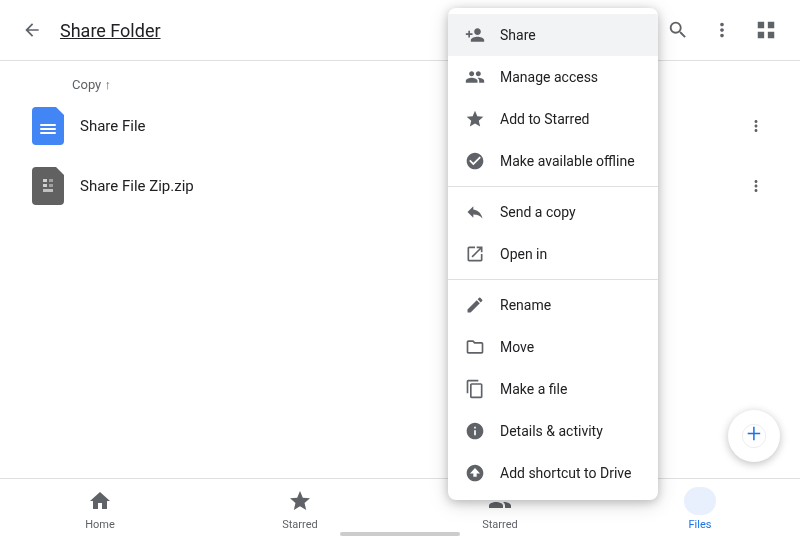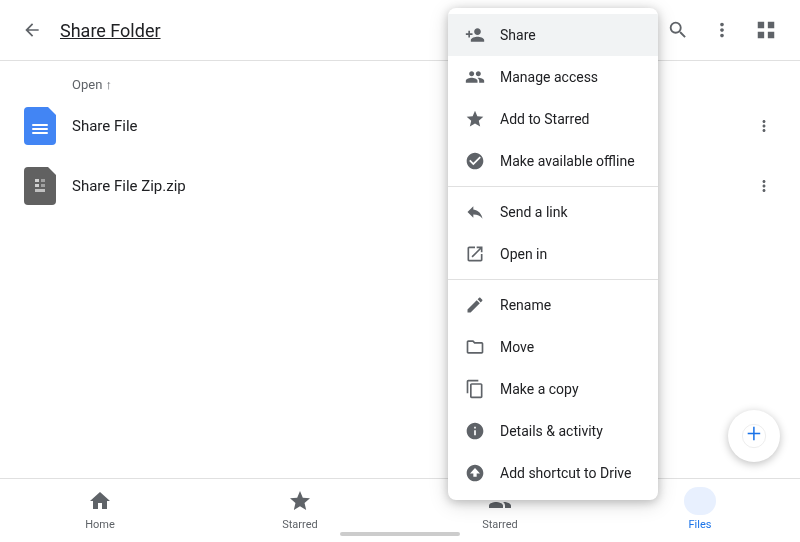--- a/index.html
+++ b/index.html
@@ -59,21 +59,21 @@
       padding: 8px 16px 4px 72px;
       font-size: 13px;
       color: #5f6368;
       display: flex;
       align-items: center;
       gap: 4px;
     }
     .file-item {
       display: flex;
       align-items: center;
-      padding: 10px 20px;
+      padding: 10px 28px;
       cursor: pointer;
     }
     .file-icon {
       width: 40px;
       height: 40px;
       display: flex;
       align-items: center;
       justify-content: center;
       margin-right: 12px;
     }
@@ -288,21 +288,21 @@
     <div class="icon-btn">
       <svg width="22" height="22" viewBox="0 0 24 24" fill="#5f6368">
         <path d="M3 3h7v7H3V3zm0 11h7v7H3v-7zM14 3h7v7h-7V3zm0 11h7v7h-7v-7z"></path>
       </svg>
     </div>
   </div>
 </div>
 
 <div class="file-list">
   <div class="sort-header">
-    <span>Open ↑</span>
+    <span>Copy ↑</span>
   </div>
 
   <div class="file-item">
     <div class="file-icon">
       <div class="gdoc-icon">
         <div class="gdoc-lines">
           <div class="gdoc-line"></div>
           <div class="gdoc-line"></div>
           <div class="gdoc-line"></div>
         </div>
@@ -378,21 +378,21 @@
 
   <div class="menu-divider"></div>
 
 
   <div class="menu-item">
     <span class="menu-icon">
       <svg width="20" height="20" viewBox="0 0 24 24" fill="#5f6368">
         <path d="M10 9V5l-7 7 7 7v-4.1c5 0 8.5 1.6 11 5.1-1-5-4-10-11-11z"></path>
       </svg>
     </span>
-    <span>Send a link</span>
+    <span>Send a copy</span>
   </div>
 
   <div class="menu-item">
     <span class="menu-icon">
       <svg width="20" height="20" viewBox="0 0 24 24" fill="#5f6368">
         <path d="M19 19H5V5h7V3H5c-1.11 0-2 .9-2 2v14c0 1.1.89 2 2 2h14c1.1 0 2-.9 2-2v-7h-2v7zM14 3v2h3.59l-9.83 9.83 1.41 1.41L19 6.41V10h2V3h-7z"></path>
       </svg>
     </span>
     <span>Open in</span>
   </div>
@@ -416,21 +416,21 @@
     </span>
     <span>Move</span>
   </div>
 
   <div class="menu-item">
     <span class="menu-icon">
       <svg width="20" height="20" viewBox="0 0 24 24" fill="#5f6368">
         <path d="M16 1H4c-1.1 0-2 .9-2 2v14h2V3h12V1zm3 4H8c-1.1 0-2 .9-2 2v14c0 1.1.9 2 2 2h11c1.1 0 2-.9 2-2V7c0-1.1-.9-2-2-2zm0 16H8V7h11v14z"></path>
       </svg>
     </span>
-    <span>Make a copy</span>
+    <span>Make a file</span>
   </div>
 
   <div class="menu-item">
     <span class="menu-icon">
       <svg width="20" height="20" viewBox="0 0 24 24" fill="#5f6368">
         <path d="M12 2C6.48 2 2 6.48 2 12s4.48 10 10 10 10-4.48 10-10S17.52 2 12 2zm1 15h-2v-6h2v6zm0-8h-2V7h2v2z"></path>
       </svg>
     </span>
     <span>Details &amp; activity</span>
   </div>

